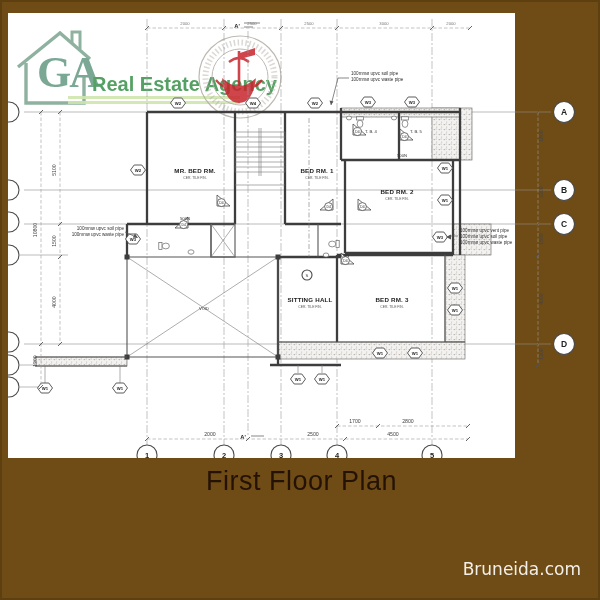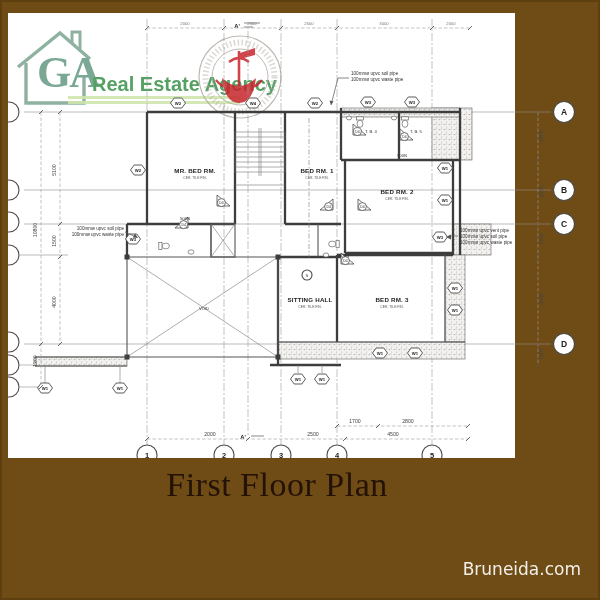--- a/index.html
+++ b/index.html
@@ -13,22 +13,22 @@
             font-weight:bold;font-size:44px;color:#7ba795;letter-spacing:-2px;}
   .agency{position:absolute;left:82px;top:48px;font-family:Liberation Sans, sans-serif;
           font-weight:bold;font-size:20px;color:#55a164;white-space:nowrap;}
   .bars{position:absolute;left:58px;top:71px;width:172px;height:2px;
         border-top:3px solid #cfe6ae;border-bottom:3px solid #cfe6ae;opacity:.9;}
   
   .stamp{position:absolute;left:186px;top:18px;width:92px;height:92px;opacity:.85;}
   
   .plan{position:absolute;left:0;top:0;}
   
-  .caption{position:absolute;left:157px;top:466px;width:240px;text-align:center;
-           font-family:Liberation Serif, serif;font-size:34px;color:#241206;letter-spacing:.5px;}
+  .caption{position:absolute;left:157px;top:466px;width:240px;text-align:right;
+           font-family:Liberation Sans, sans-serif;font-size:27px;color:#241206;letter-spacing:.5px;}
   .watermark{position:absolute;right:19px;bottom:21px;font-family:"DejaVu Sans",sans-serif;
              font-weight:normal;font-size:17px;color:#f2efe9;}
   
   .w2{stroke:#3d3d3d;stroke-width:2.3;fill:none}
   .w1{stroke:#555;stroke-width:1.1;fill:none}
   .w05{stroke:#777;stroke-width:.6;fill:none}
   .gv{stroke:#9a9a9a;stroke-width:.6;fill:none;stroke-dasharray:8 2 2 2}
   .gh{stroke:#8d8d8d;stroke-width:.6;fill:none}
   .dd{stroke:#9a9a9a;stroke-width:.6;fill:none;stroke-dasharray:3.5 2}
   .ld{stroke:#555;stroke-width:.7;fill:none}

